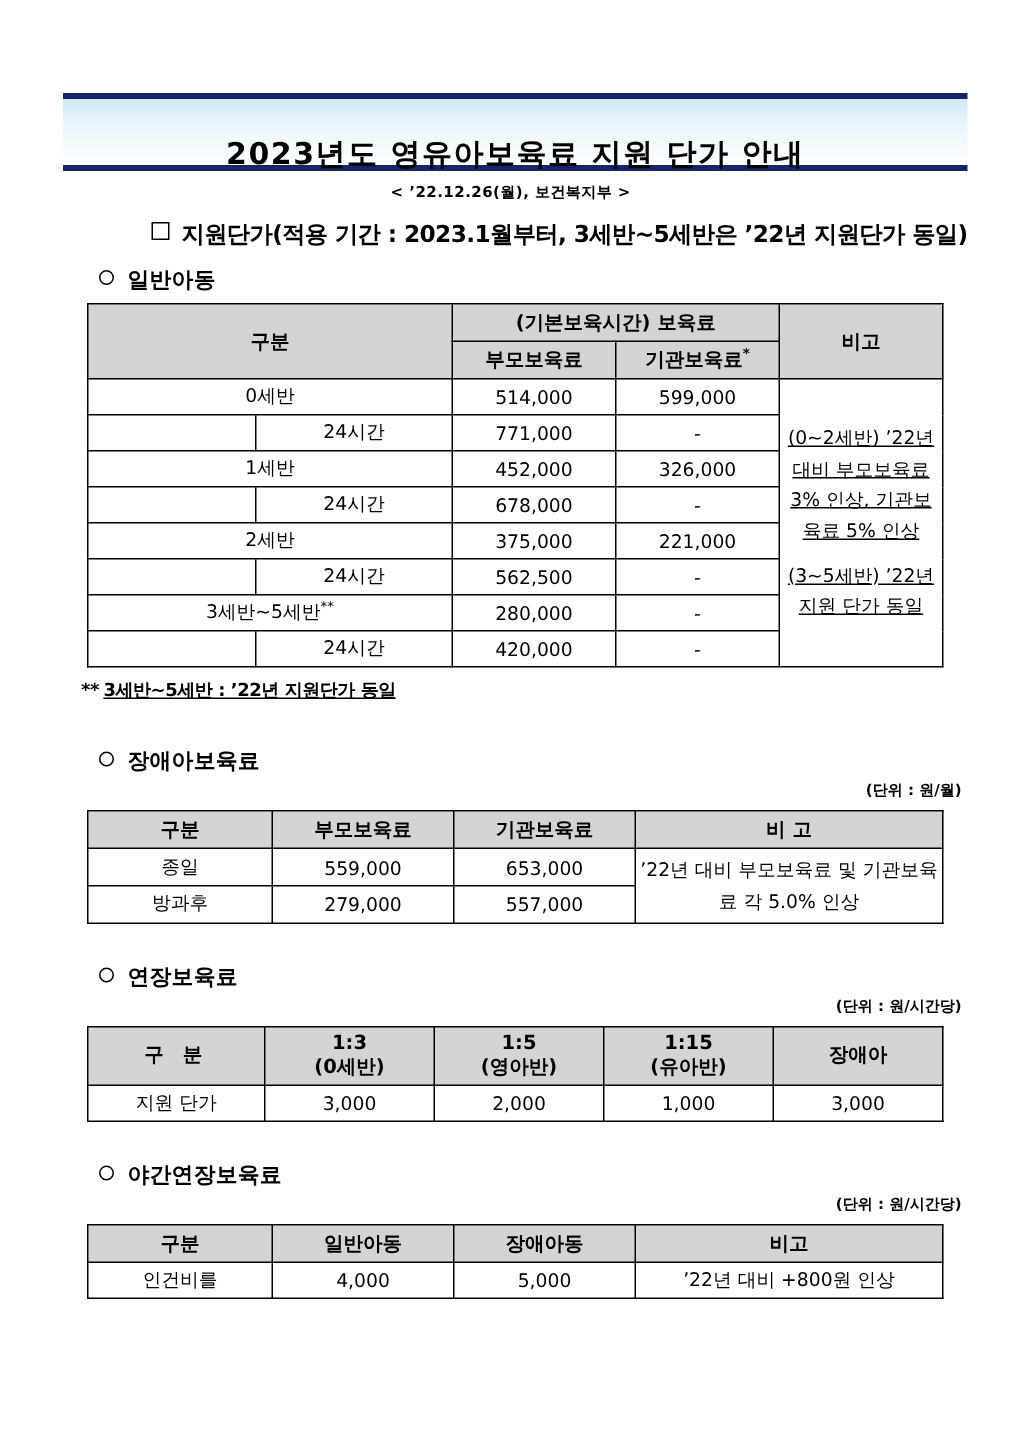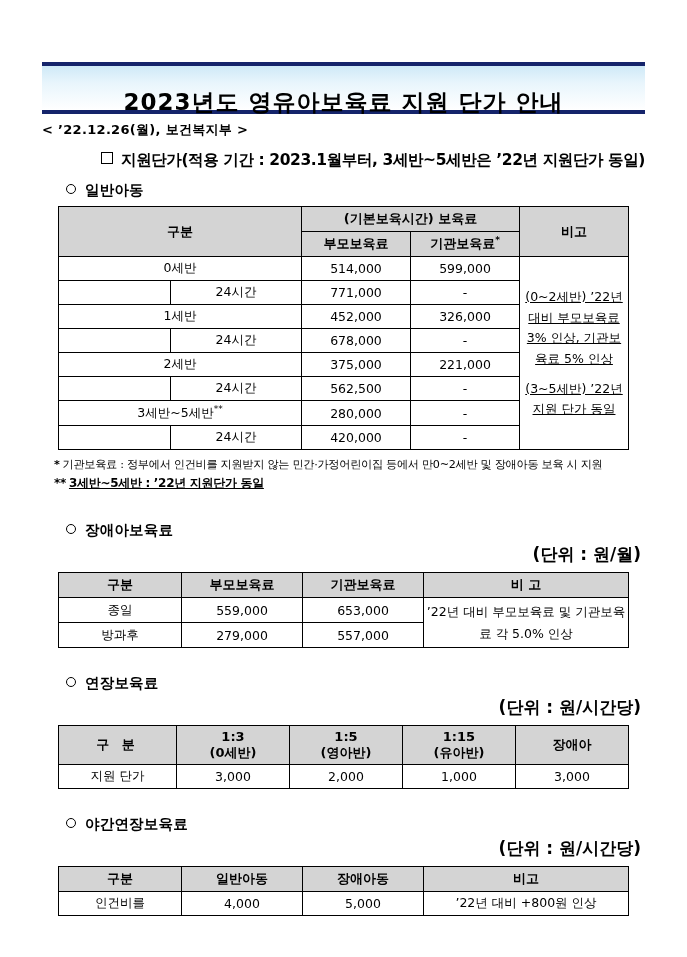--- a/index.html
+++ b/index.html
@@ -29,32 +29,32 @@
     margin-top: 62px;
     height: 44px;
     border-top: 4px solid #15246b;
     border-bottom: 4px solid #15246b;
     background: linear-gradient(to bottom, #cfe9f7 0%, #e8f5fc 38%, #ffffff 100%);
     display: flex;
     align-items: center;
     justify-content: center;
   }
   .title-text {
-    font-size: 23px;
+    font-size: 20px;
     font-weight: bold;
     letter-spacing: 1px;
     color: #000;
     white-space: nowrap;
     margin-top: 28px;
   }
 
   
   .source-line {
-    text-align: left;
-    font-size: 13px;
+    text-align: center;
+    font-size: 10px;
     font-weight: bold;
     margin-top: 7px;
     padding-right: 6px;
     letter-spacing: 0.3px;
   }
 
   
   .section-head {
     margin-top: 11px;
     font-size: 15.5px;
@@ -84,21 +84,21 @@
     width: 8px;
     height: 8px;
     border: 1.4px solid #000;
     border-radius: 50%;
     margin-right: 9px;
     vertical-align: 1px;
   }
 
   .unit-note {
     text-align: right;
-    font-size: 17px;
+    font-size: 10px;
     font-weight: bold;
     margin-top: 3px;
     padding-right: 4px;
   }
 
   
   table.doc {
     border-collapse: collapse;
     width: 570px;
     margin: 6px auto 0 auto;
@@ -256,23 +256,20 @@
       <tr>
         <td></td>
         <td>24시간</td>
         <td class="num">420,000</td>
         <td class="num">-</td>
       </tr>
     </tbody>
   </table>
 
   <div class="footnotes">
-    <div class="fn-line">
-      <span class="fn-mark">*</span><span>기관보육료 : 정부에서 인건비를 지원받지 않는 민간·가정어린이집 등에서 만0~2세반 및 장애아동 보육 시 지원</span>
-    </div>
     <div class="fn-line bold-under">
       <span class="fn-mark">**</span><span class="u">3세반~5세반 : ’22년 지원단가 동일</span>
     </div>
   </div>
 
   <div class="gap-lg"></div>
 
   <div class="sub-head">
     <span class="circle-bullet"></span><span>장애아보육료</span>
   </div>

